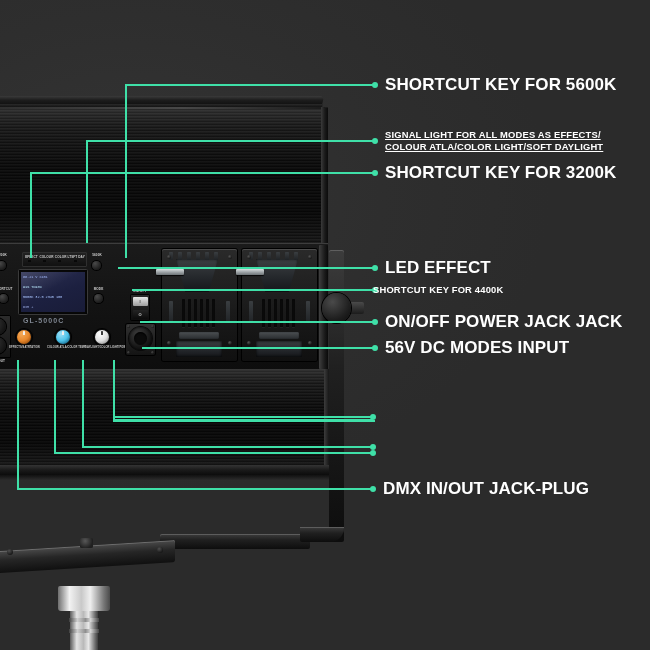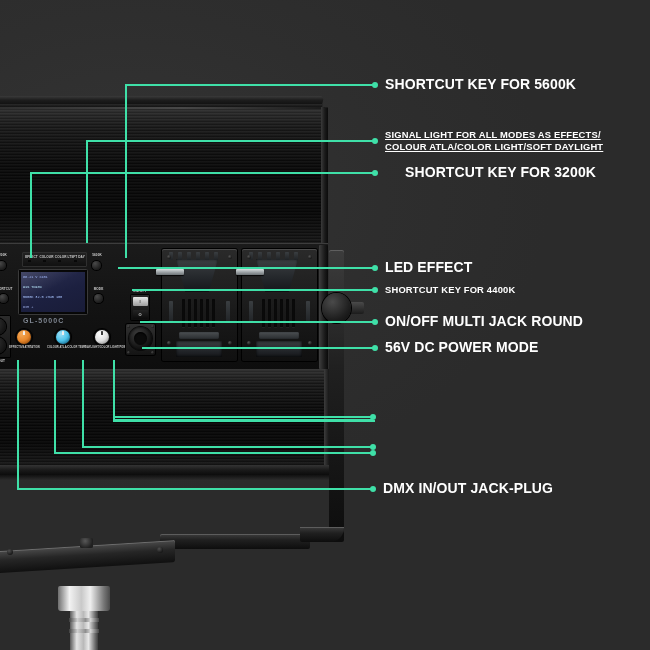--- a/index.html
+++ b/index.html
@@ -11,21 +11,21 @@
          overflow:hidden;}
 
   
   #calloutSvg{position:absolute;left:0;top:0;width:650px;height:650px;
               pointer-events:none;z-index:40;}
 
   
   .lbl{position:absolute;z-index:45;color:#ffffff;
        font-size:9.4px;font-weight:bold;letter-spacing:.18px;
        line-height:11.6px;white-space:pre-line;}
-  .lbl.big{font-size:14px;line-height:13px;letter-spacing:.1px;}
+  .lbl.big{font-size:17px;line-height:13px;letter-spacing:.1px;}
 
   
   #fixture{position:absolute;z-index:10;}
 
   .hsink{position:absolute;overflow:hidden;}
   .ribs{position:absolute;left:0;top:0;right:0;bottom:0;
         background:repeating-linear-gradient(to bottom,
           #191919 0px,#1c1c1c 1px,#0c0c0c 2px,#0a0a0a 3px);}
   .ribsheen{position:absolute;left:0;top:0;right:0;bottom:0;
         background:linear-gradient(to bottom,
@@ -394,28 +394,28 @@
       <circle cx="373" cy="453" r="3"></circle>
       <circle cx="373" cy="489" r="3"></circle>
     </g>
   </svg>
 
   <div class="lbl big" style="left:385px;top:78px;">SHORTCUT KEY FOR 5600K</div>
 
   <div class="lbl" style="left:385px;top:129px;text-decoration:underline;">SIGNAL LIGHT FOR ALL MODES AS EFFECTS/
 COLOUR ATLA/COLOR LIGHT/SOFT DAYLIGHT</div>
 
-  <div class="lbl big" style="left:405px;top:166px;">SHORTCUT KEY FOR 3200K</div>
+  <div class="lbl big" style="left:385px;top:166px;">SHORTCUT KEY FOR 3200K</div>
 
   <div class="lbl big" style="left:385px;top:261px;">LED EFFECT</div>
 
-  <div class="lbl" style="left:385px;top:284px;">SHORTCUT KEY FOR 4400K</div>
-
-  <div class="lbl big" style="left:385px;top:315px;">ON/OFF MULTI JACK ROUND</div>
-
-  <div class="lbl big" style="left:385px;top:341px;">56V DC POWER MODE</div>
+  <div class="lbl" style="left:373px;top:284px;">SHORTCUT KEY FOR 4400K</div>
+
+  <div class="lbl big" style="left:385px;top:315px;">ON/OFF POWER JACK JACK</div>
+
+  <div class="lbl big" style="left:385px;top:341px;">56V DC MODES INPUT</div>
 
 
 
 
   <div class="lbl big" style="left:383px;top:482px;">DMX IN/OUT JACK-PLUG</div>
 
 </div>
 
 </body></html>

